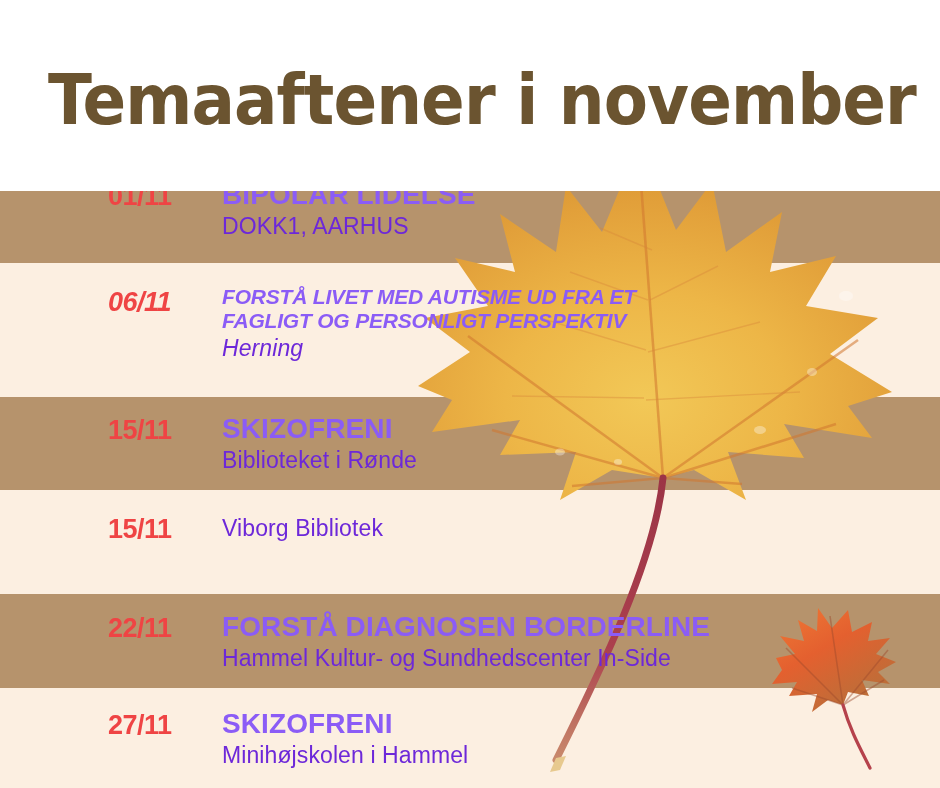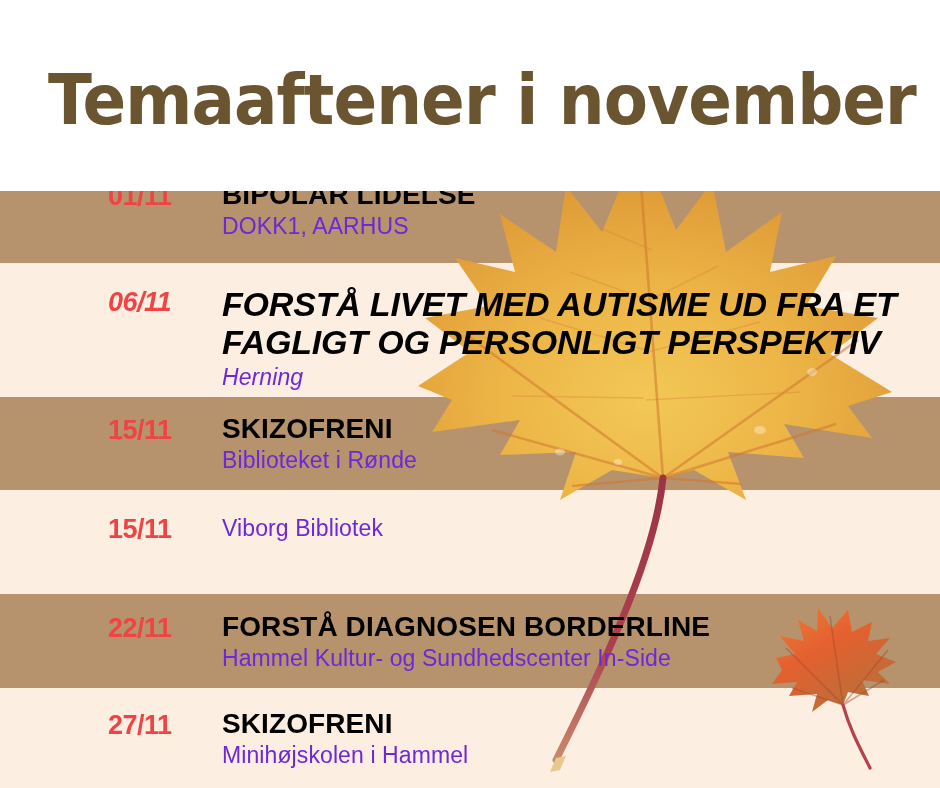--- a/index.html
+++ b/index.html
@@ -107,39 +107,39 @@
   .event-body {
     position: absolute;
     left: 222px;
     width: 700px;
   }
 
   .event-title {
     font-family: "Liberation Sans", sans-serif;
     font-size: 28px;
     font-weight: 700;
-    color: #000000;
+    color: #8b5cf6;
     letter-spacing: 0.1px;
     line-height: 1.12;
     white-space: pre-line;
   }
 
   .event-venue {
     font-family: "Liberation Sans", sans-serif;
     font-size: 23px;
     font-weight: 400;
     color: #6d28d9;
     letter-spacing: 0.1px;
     margin-top: 3px;
     white-space: nowrap;
   }
 
   
   .row-wide .event-title {
-    font-size: 34px;
+    font-size: 21px;
     letter-spacing: -0.2px;
   }
 </style>
 </head>
 <body>
 
 <div id="poster">
 
   <div id="stripes">
       <div class="stripe" style="top: 155px; height: 108px; background: rgb(182, 147, 108);"></div>

